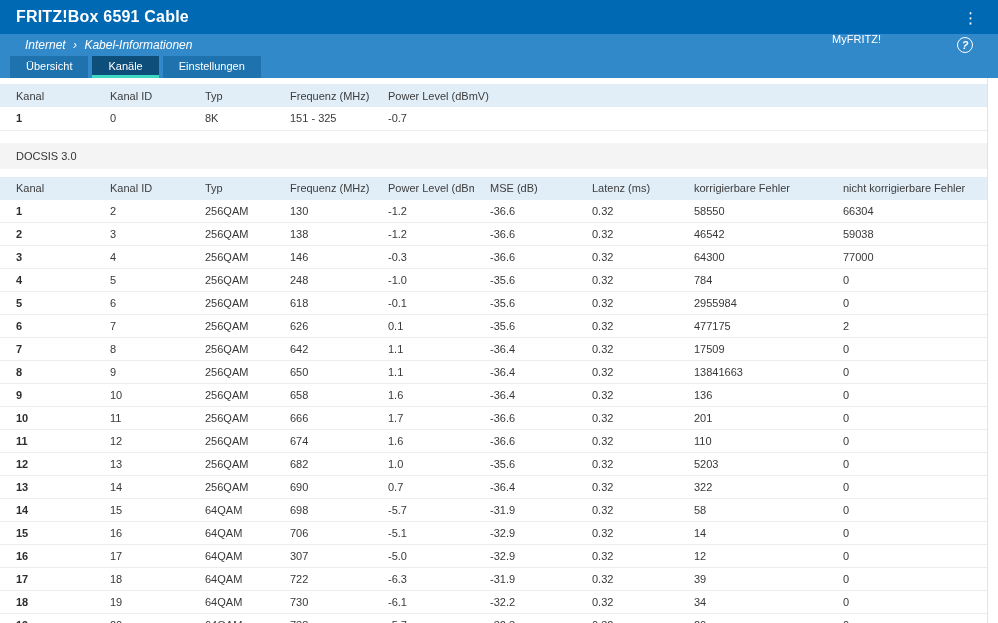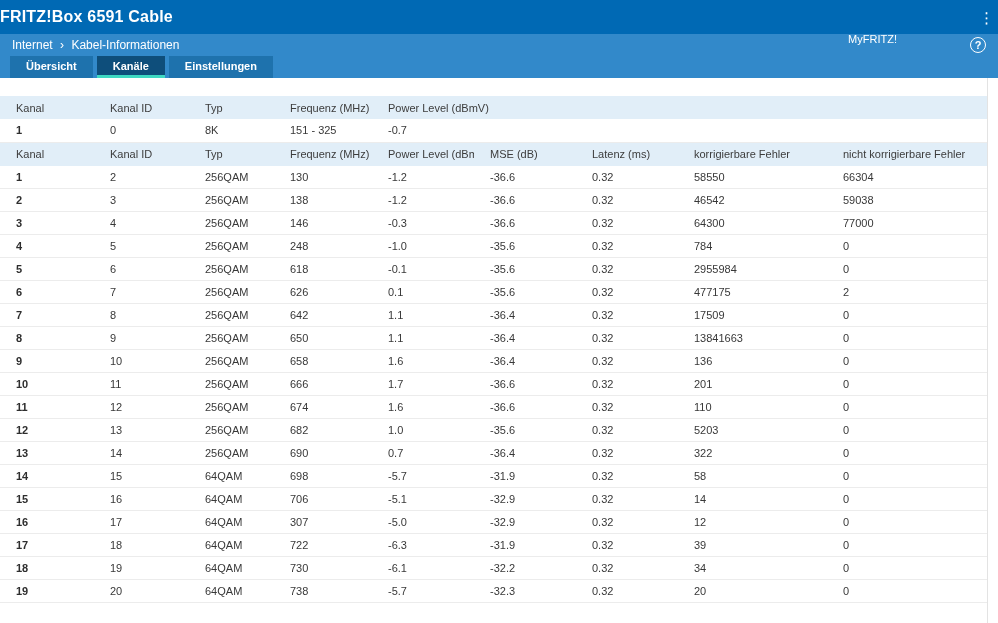--- a/index.html
+++ b/index.html
@@ -1,43 +1,43 @@
 <!DOCTYPE html>
 <html><head>
 <meta charset="utf-8">
 <style>
   * { margin:0; padding:0; box-sizing:border-box; }
   html,body { width:998px; height:623px; overflow:hidden; background:#fff;
               font-family:"Liberation Sans", sans-serif; }
 
   
   .topbar { height:34px; background:#0069b4; display:flex; align-items:center;
-            padding:0 0; color:#fff; }
+            padding:0 16px; color:#fff; }
   .topbar h1 { font-size:16px; font-weight:700; letter-spacing:.2px; }
   .topbar-right { margin-left:auto; display:flex; align-items:center; }
   .myfritz { font-size:11px; color:#fff; text-decoration:none; margin-right:78px; cursor:pointer;margin-top:43px; }
   .dots { font-size:15px; line-height:15px; cursor:pointer; padding:0 4px; }
 
   
   .breadcrumb-bar { height:22px; background:#3289ca; color:#fff; display:flex;
-                    align-items:center; padding:0 12px; font-size:12px; }
+                    align-items:center; padding:0 25px; font-size:12px;font-style:italic; }
   .breadcrumb span { margin-right:4px; }
   .help { margin-left:auto; width:16px; height:16px; border:1px solid #fff; border-radius:50%;
           display:flex; align-items:center; justify-content:center; font-size:11px;
           font-weight:700; cursor:pointer; }
 
   
   .tabs { height:22px; background:#3289ca; display:flex; align-items:flex-end;
-          padding:0 10px; gap:4px;font-weight:bold; }
+          padding:0 10px; gap:4px; }
   .tab { height:22px; line-height:20px; padding:0 16px; font-size:11px; color:#fff;
          background:#1e72ad; cursor:pointer; border-bottom:3px solid transparent; }
   .tab.active { background:#0e4e7b; border-bottom:3px solid #3fd8c2; }
 
   
-  .content { width:988px; border-right:1px solid #e3e3e3; padding-top:18px;
+  .content { width:988px; border-right:1px solid #e3e3e3; padding-top:6px;
              height:545px; overflow:hidden; background:#fff; }
   table { width:100%; border-collapse:collapse; table-layout:fixed; }
   th { background:#e1eef8; font-size:11px; font-weight:400; color:#3c3c3c; text-align:left;
        height:23px; padding:0 6px 0 16px; white-space:nowrap; overflow:hidden; }
   td { font-size:11px; color:#383838; height:23px; padding:0 6px 0 16px;
        border-bottom:1px solid #ececec; white-space:nowrap; overflow:hidden; }
   td.col-first { font-weight:700; color:#2e2e2e; }
   .section { margin-top:12px; height:26px; line-height:26px; background:#f4f4f4;
              font-size:11px; color:#333; padding-left:16px; margin-bottom:8px; }
 
@@ -96,20 +96,21 @@
           <tr>
             <td class="col-first">1</td>
             <td>0</td>
             <td>8K</td>
             <td>151 - 325</td>
             <td>-0.7</td>
           </tr>
         </tbody>
     </table>
 
+    <div class="section">DOCSIS 3.0</div>
 
     <table class="tbl">
       <colgroup>
         <col class="c1">
           <col class="c2">
           <col class="c3">
           <col class="c4">
         <col class="c5">
           <col class="c6">
           <col class="c7">

